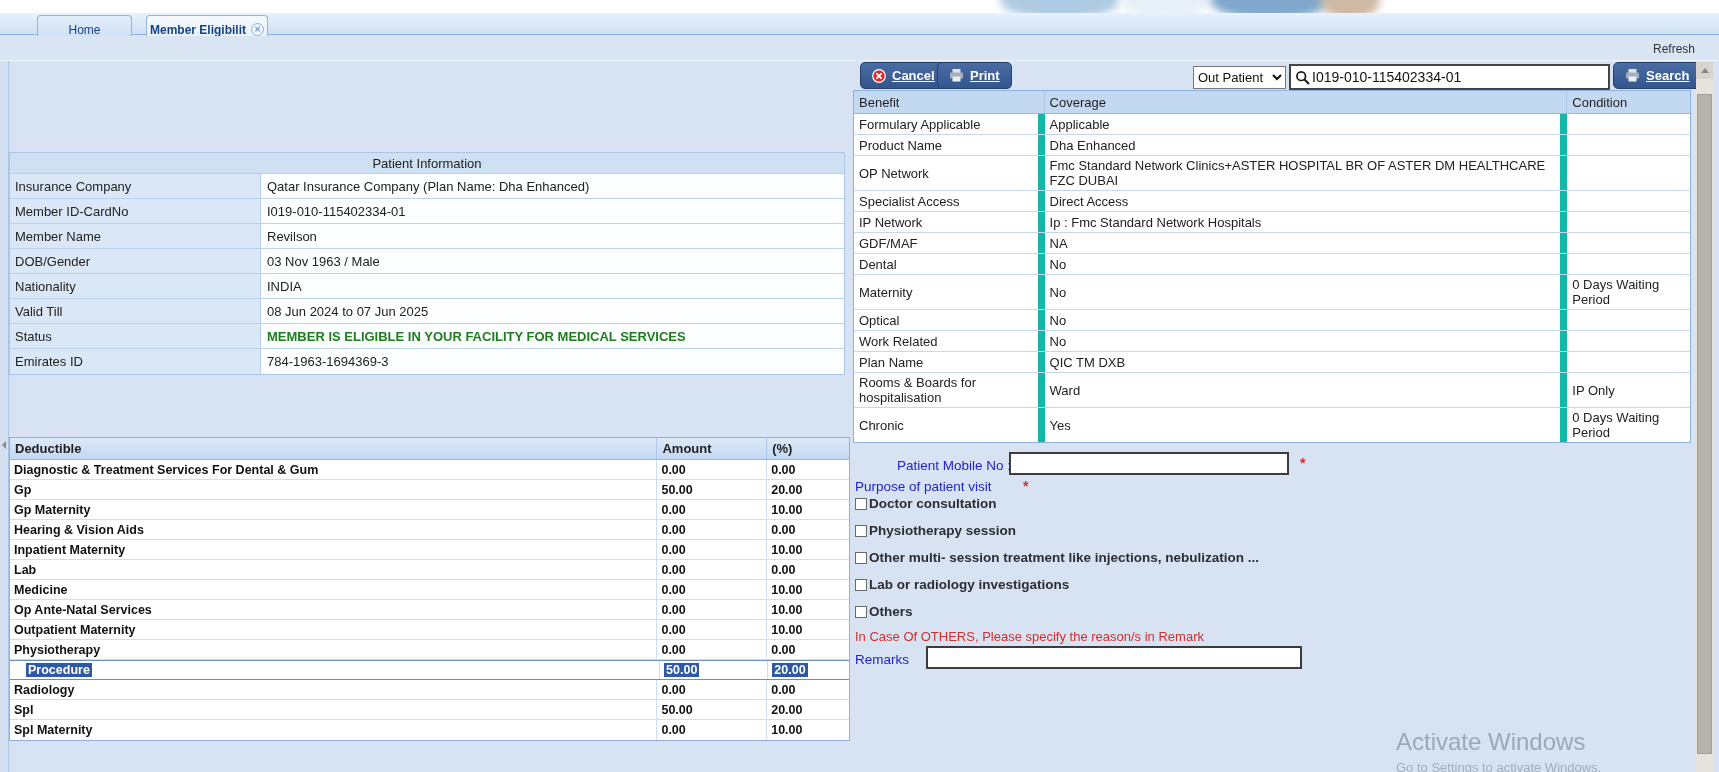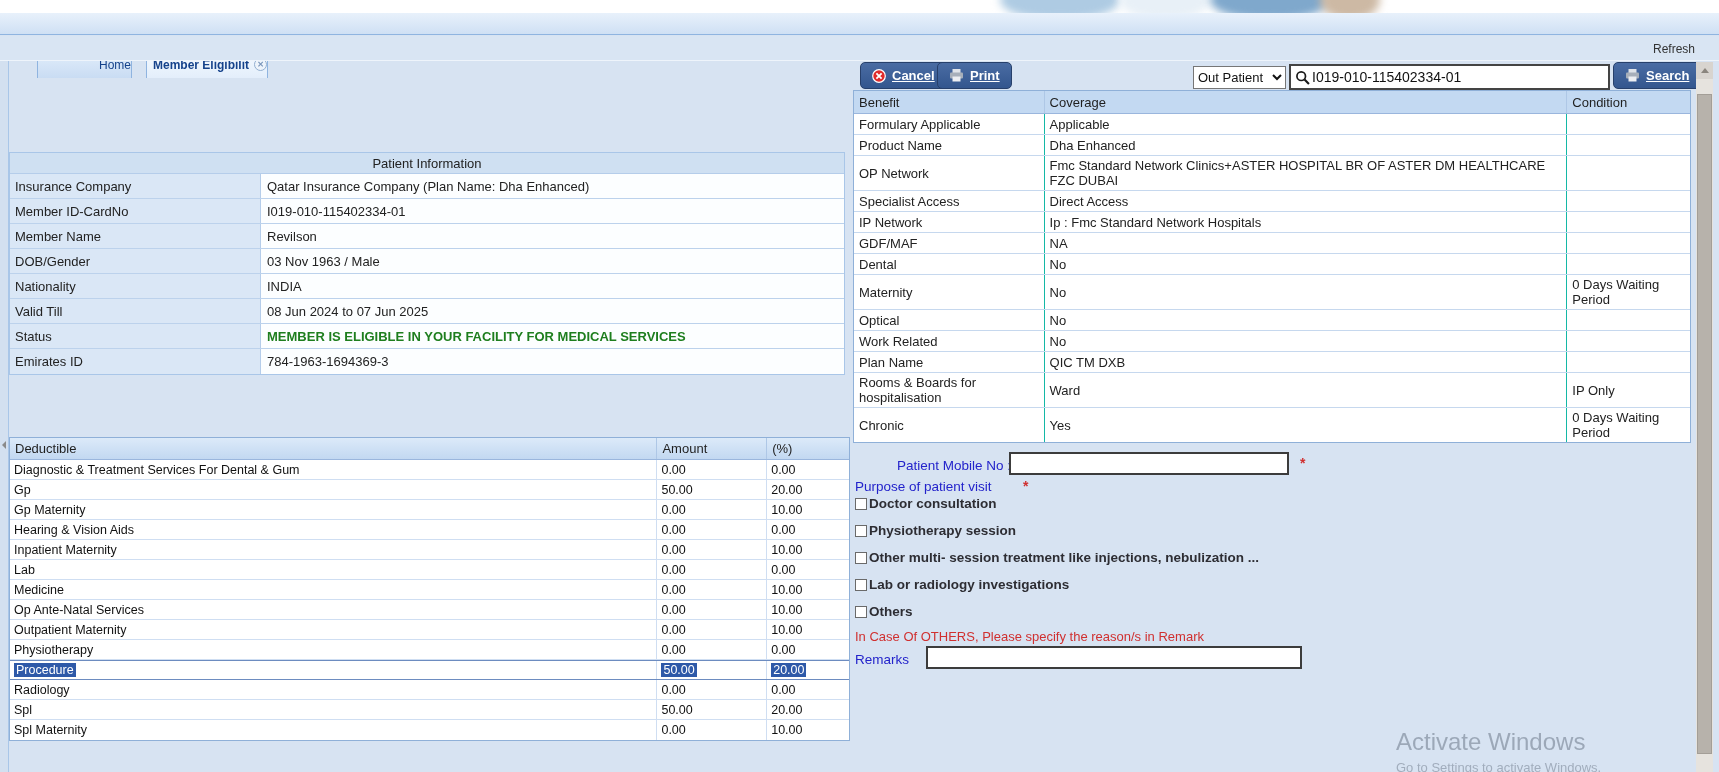--- a/index.html
+++ b/index.html
@@ -14,22 +14,22 @@
   .photo-blob { position:absolute; top:-20px; height:40px; border-radius:50%; filter:blur(4px); }
   .pb1 { left:1000px; width:120px; background:#aecbe3; }
   .pb2 { left:1120px; width:90px;  background:#e8f0f7; }
   .pb3 { left:1210px; width:120px; background:#7fa8cc; }
   .pb4 { left:1320px; width:60px;  background:#cdb9a4; }
 
   
   .tab-bar { position:absolute; left:0; top:13px; width:1719px; height:22px;
     background:linear-gradient(#e8f1fb,#cfe0f4); border-bottom:1px solid #8fb4e0; }
   .tab { position:absolute; top:2px; height:28px; border:1px solid #8fb4e0; border-bottom:none;
-    border-radius:4px 4px 0 0; display:flex; align-items:center; justify-content:flex-end;
-    font-size:12px; color:#15428b; cursor:default;margin-top:35px; }
+    border-radius:4px 4px 0 0; display:flex; align-items:center; justify-content:center;
+    font-size:12px; color:#15428b; cursor:default; }
   .tab-home { left:37px; width:95px; background:linear-gradient(#e2eefb,#c9dcf3); }
   .tab-active { left:146px; width:122px; background:linear-gradient(#f5faff,#e3eefb); font-weight:bold; gap:5px; }
   .tab-close { width:13px; height:13px; border-radius:50%; border:1px solid #93afd0; background:#eef4fb;
     display:inline-flex; align-items:center; justify-content:center; font-size:8px; line-height:1; color:#7a96bb; font-weight:bold; }
 
   
   .refresh-bar { position:absolute; left:0; top:36px; width:1719px; height:25px;
     background:#d9e5f3; border-bottom:1px solid #eef4fb; }
   .refresh-link { position:absolute; right:24px; top:6px; font-size:12px; color:#333; cursor:pointer; }
 
@@ -44,27 +44,27 @@
   .pi-title { height:21px; background:#cfe0f2; border-bottom:1px solid #b5cdea;
     display:flex; align-items:center; justify-content:center; font-size:13px; color:#222; }
   .pi-row { display:flex; height:25px; border-bottom:1px solid #bcd2ec; }
   .pi-row:last-child { border-bottom:none; }
   .pi-label { width:251px; background:#dae7f6; border-right:1px solid #b5cdea;
     display:flex; align-items:center; padding-left:5px; font-size:13px; color:#222; }
   .pi-value { flex:1; background:#fcfeff; display:flex; align-items:center; padding-left:6px; font-size:13px; color:#222; }
   .pi-value.green { color:#1e7e1e; font-weight:bold; }
 
   
-  .deduct { position:absolute; left:9px; top:437px; width:841px; border:1px solid #8fb0d8; background:#fff; }
+  .deduct { position:absolute; left:9px; top:437px; width:841px; border:1px solid #8fb0d8; background:#fff;font-weight:bold; }
   .d-head { display:flex; height:22px; background:linear-gradient(#dceaf9,#c2d8f1); border-bottom:1px solid #9ab6dd; }
   .d-hcell { display:flex; align-items:center; padding-left:5px; font-size:13px; color:#1f1f1f; border-right:1px solid #aec7e6; }
   .d-hcell:last-child { border-right:none; }
   .d-row { display:flex; height:20px; border-bottom:1px solid #cfdef2; background:#fff; }
   .d-row:last-child { border-bottom:none; }
-  .d-row.selected { border-top:1px solid #6d8cc0; border-bottom:1px solid #6d8cc0; }
+  .d-row.selected { border-top:1px solid #6d8cc0; border-bottom:1px solid #6d8cc0;padding-left:12px; }
   .d-cell { display:flex; align-items:center; padding-left:4px; font-size:12.5px; color:#111; border-right:1px solid #cfdef2; overflow:hidden; white-space:nowrap; }
   .d-cell:last-child { border-right:none; }
   .col-name { width:649px; } .col-amt { width:110px; } .col-pct { width:82px; }
   .sel { background:#2e59a8; color:#fff; padding:0 2px; }
 
   
   .btn { position:absolute; height:27px; display:flex; align-items:center; gap:6px; padding:0 11px;
     background:linear-gradient(#4a6ca3,#33568e); border:1px solid #27406b; border-radius:5px;
     color:#fff; font-weight:bold; font-size:13px; cursor:pointer;text-decoration:underline; }
   .btn-cancel { left:860px; top:62px; }
@@ -77,21 +77,21 @@
   .search-box input { border:none; outline:none; flex:1; font-size:14px; color:#111;
     font-family:"Liberation Sans",sans-serif; background:transparent; }
 
   
   .benefit { position:absolute; left:853px; top:90px; width:838px; border:1px solid #8fb0d8; background:#fff; }
   .b-head { display:flex; height:23px; background:#c3d9f2; border-bottom:1px solid #9ab6dd; }
   .b-hcell { display:flex; align-items:center; padding-left:5px; font-size:13px; color:#1f1f1f; border-right:1px solid #aec7e6; }
   .b-hcell:last-child { border-right:none; }
   .b-row { display:flex; border-bottom:1px solid #c6d8ee; background:#fff; }
   .b-row:last-child { border-bottom:none; }
-  .b-cell { padding:2px 5px; font-size:13px; color:#222; border-right:1px solid #14b8a6;
+  .b-cell { padding:2px 5px; font-size:13px; color:#222; border-right:7px solid #14b8a6;
     display:flex; align-items:center; min-height:20px; line-height:15px; }
   .b-cell:last-child { border-right:none; }
   .bc-benefit { width:191px; } .bc-coverage { width:524px; } .bc-condition { width:123px; }
 
   
   .form-label { position:absolute; font-size:13.5px; color:#2323cb; }
   .req { color:#d03030; font-weight:bold; font-size:14px; position:absolute; }
   .text-input { position:absolute; background:#fff; border:2px solid #3c3c3c; height:23px; font-size:13px; padding:0 4px;
     font-family:"Liberation Sans",sans-serif; outline:none; color:#111; }
   .cb-rows { position:absolute; left:855px; top:497px; }

